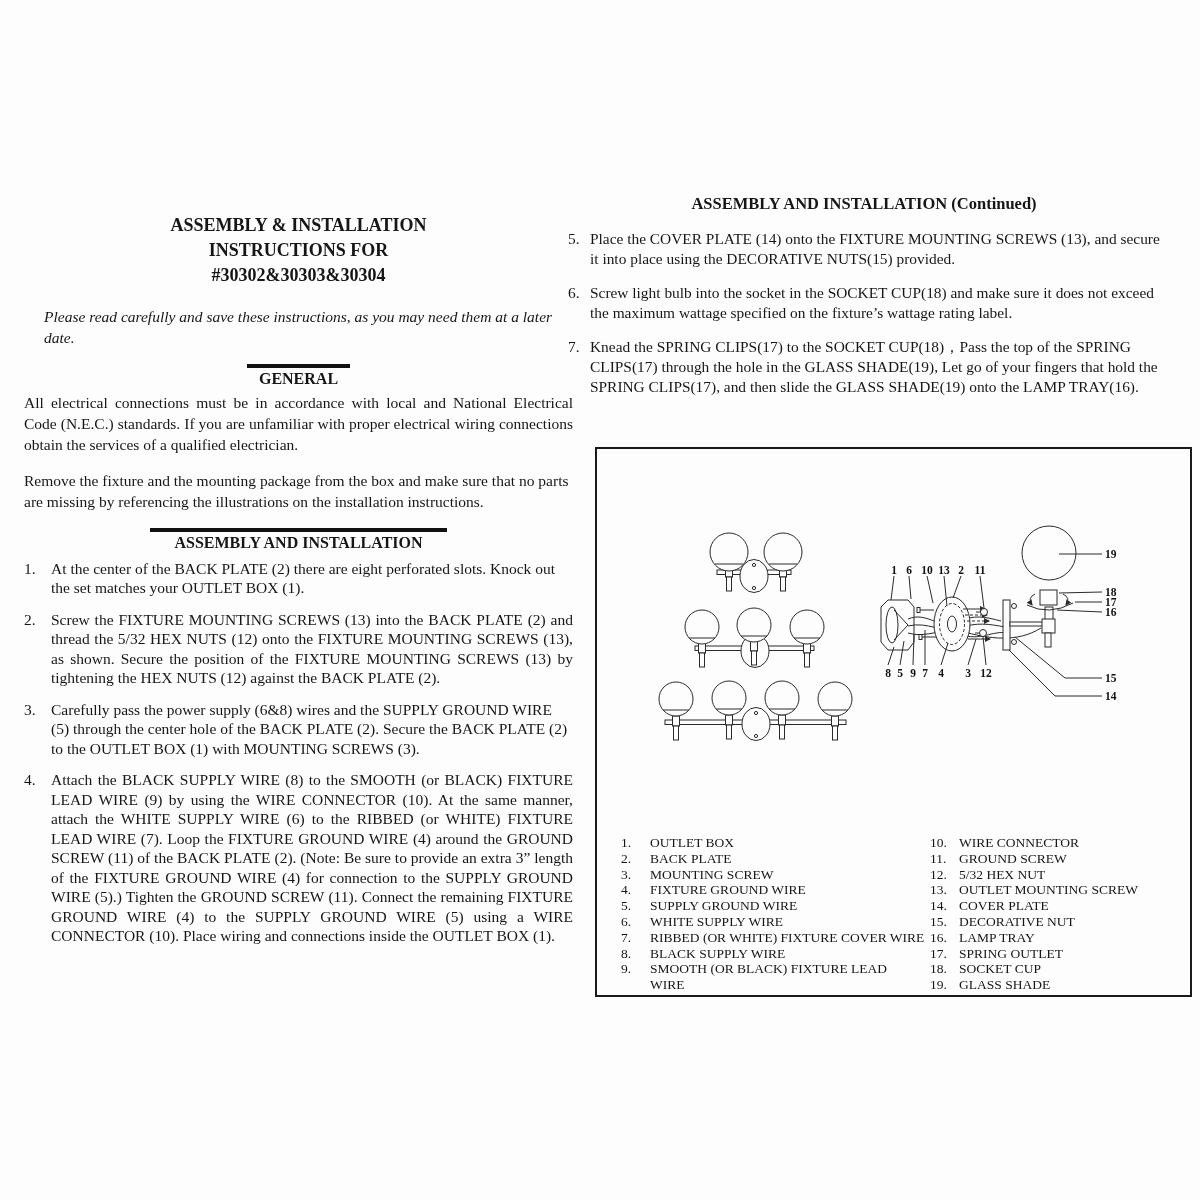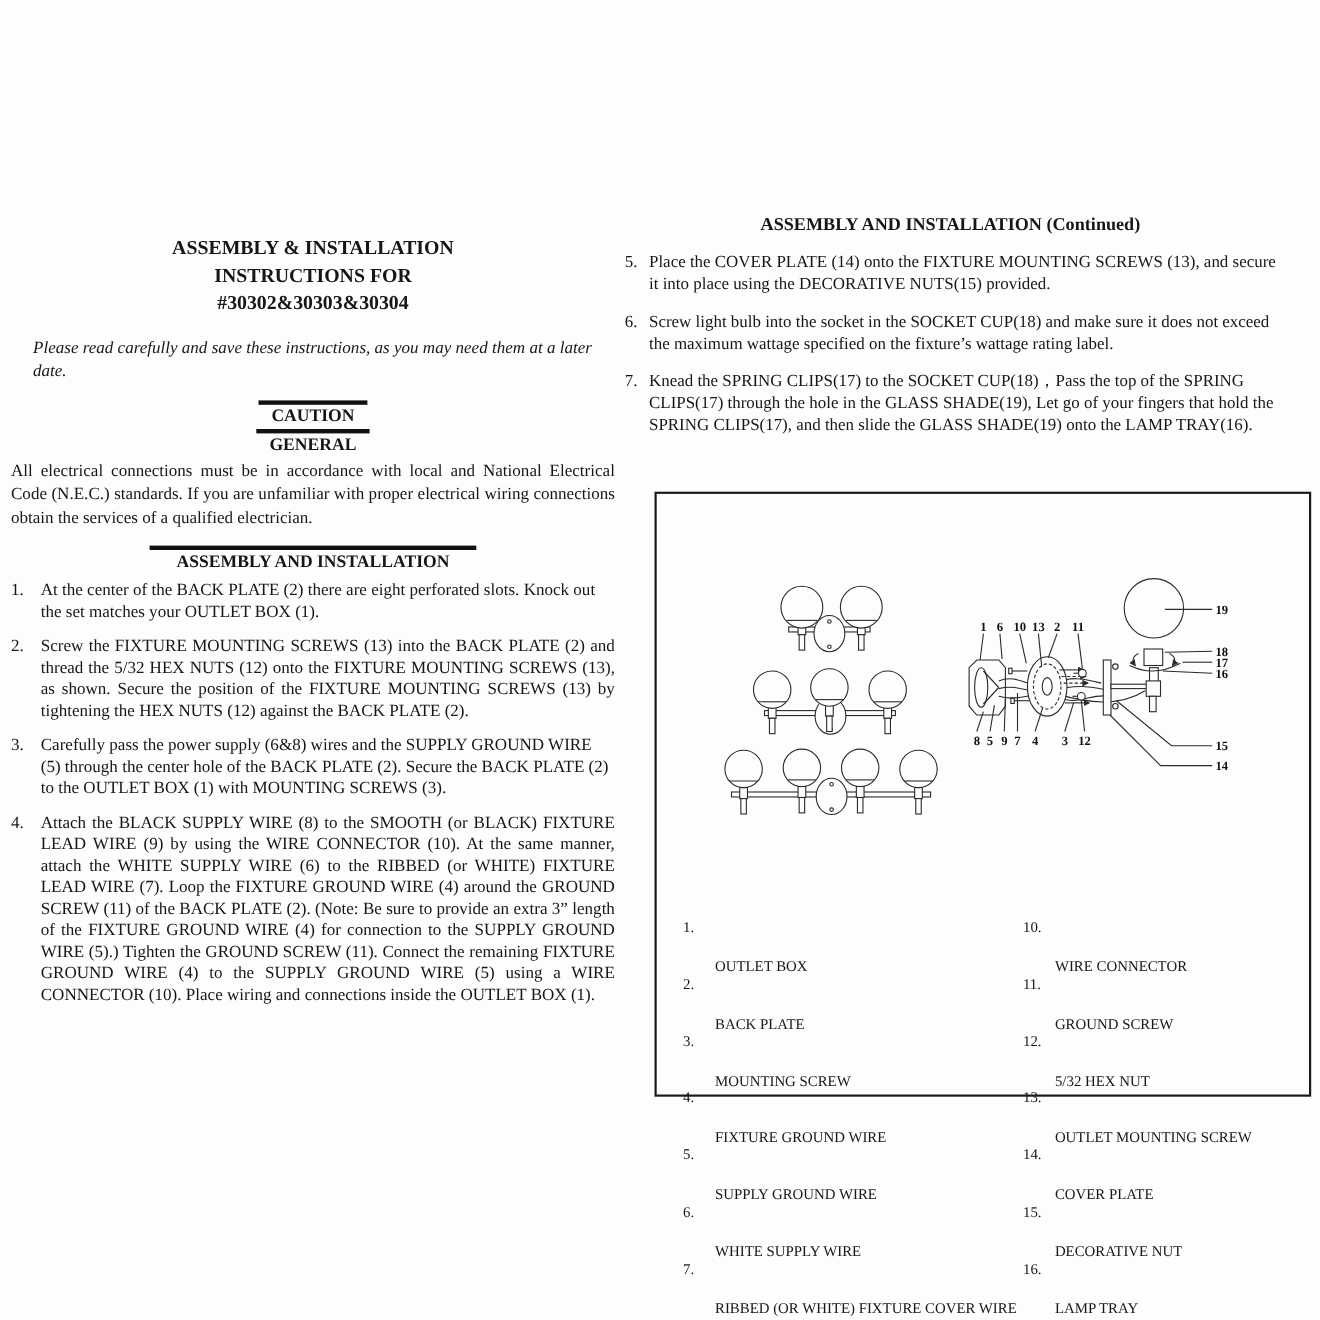--- a/index.html
+++ b/index.html
@@ -2,21 +2,21 @@
 <html><head>
 <meta charset="utf-8">
 <style>
   html,body{margin:0;padding:0;background:#e8e8e8;}
   .page{
     position:relative;width:1200px;height:1200px;background:#fdfdfd;
     font-family:"Liberation Serif","DejaVu Serif",serif;color:#161616;
     margin:0 auto;overflow:hidden;
   }
   
-  .col-left{position:absolute;left:10px;top:205px;width:549px;}
+  .col-left{position:absolute;left:24px;top:205px;width:549px;}
   .title{ text-align:center;font-weight:bold;font-size:18px;line-height:25px;margin-top:8px;}
   .intro{ margin-top:18px;font-style:italic;font-size:15.5px;line-height:21px;margin-left:20px;}
   .headwrap{text-align:center;}
   .hw-caution{margin-top:4px;}
   .hw-general{margin-top:1px;}
   .hw-assembly{margin-top:14px;}
   .barhead{
     display:inline-block;border-top:4px solid #111;padding:1px 12px 0;
     font-weight:bold;font-size:16px;line-height:20px;
   }
@@ -48,44 +48,42 @@
            font-family:"Liberation Serif","DejaVu Serif",serif;}
   
   .parts{
     position:absolute;left:24px;top:386px;width:555px;display:flex;
     font-size:13.5px;line-height:15.8px;
   }
   .pcol-left{width:309px;flex:none;}
   .pcol-right{flex:1;}
   .prow{display:flex;}
   .pnum{flex:none;width:29px;}
-  .plabel{flex:1;white-space:pre-line;margin-top:36px;}
+  .plabel{flex:1;white-space:pre-line;}
 </style>
 </head>
 <body>
 
 <div class="page">
 
   <div class="col-left">
     <div class="title">
       <div>ASSEMBLY &amp; INSTALLATION</div>
       <div>INSTRUCTIONS FOR</div>
       <div>#30302&amp;30303&amp;30304</div>
     </div>
 
     <p class="intro">Please read carefully and save these instructions, as you may need them at a later date.</p>
 
-    <div class="headwrap hw-caution">
-      <span class="barhead">CAUTION</span>
-    </div>
 
     <div class="headwrap hw-general">
       <span class="barhead">GENERAL</span>
     </div>
     <p class="para just gap3">All electrical connections must be in accordance with local and National Electrical Code (N.E.C.) standards.  If you are unfamiliar with proper electrical wiring connections obtain the services of a qualified electrician.</p>
+    <p class="para gap12">Remove the fixture and the mounting package from the box and make sure that no parts are missing by referencing the illustrations on the installation instructions.</p>
 
     <div class="headwrap hw-assembly">
       <span class="barhead wide">ASSEMBLY AND INSTALLATION</span>
     </div>
 
     <div class="item first">
       <span class="inum">1.</span>
       <div class="itext">At the center of the BACK PLATE (2) there are eight perforated slots.  Knock out the set matches your OUTLET BOX (1).</div>
     </div>
     <div class="item">

